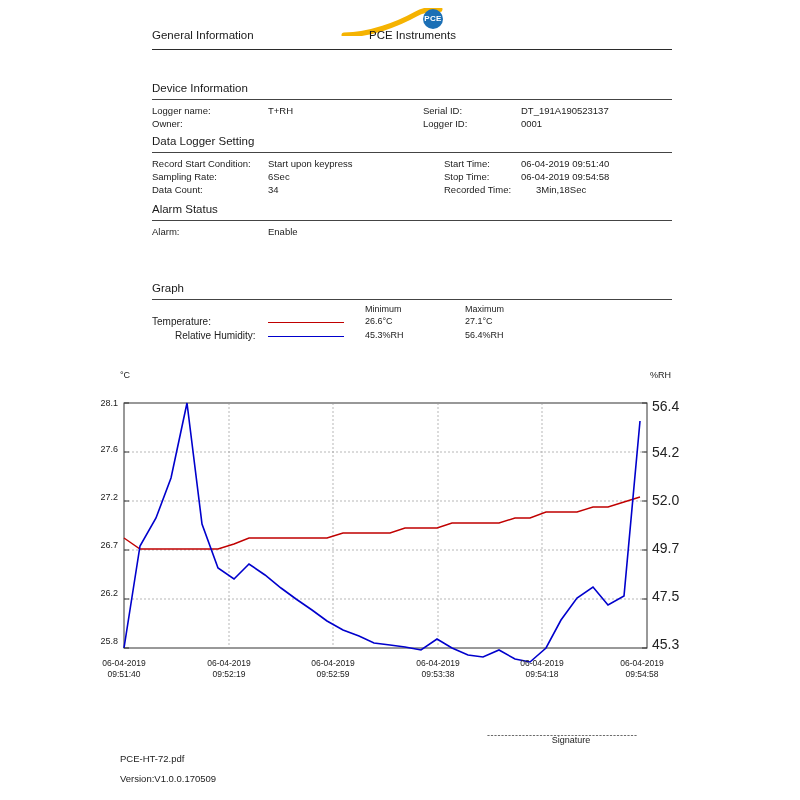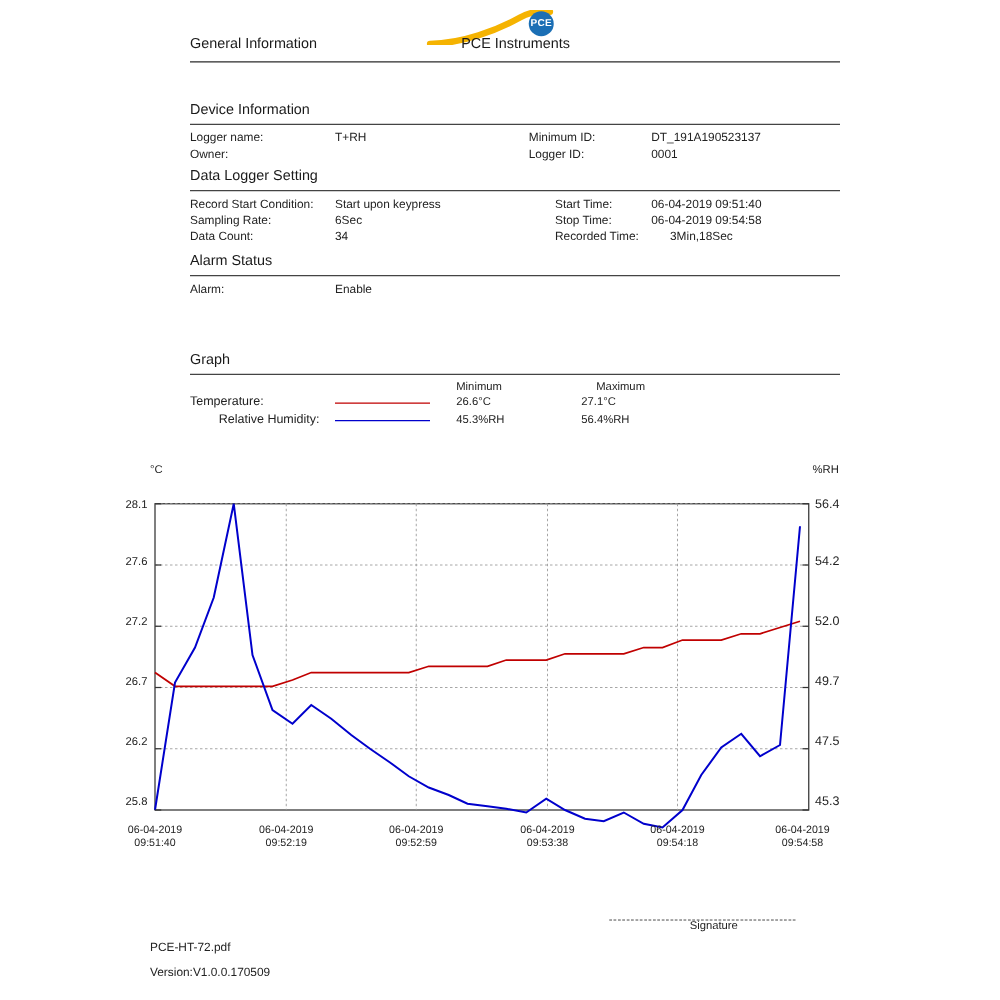--- a/index.html
+++ b/index.html
@@ -142,21 +142,21 @@
     position: absolute;
     width: 34px;
     text-align: right;
     font-size: 9px;
     color: #222;
   }
   .ytick-r {
     position: absolute;
     width: 34px;
     text-align: left;
-    font-size: 10px;
+    font-size: 14px;
     color: #222;
   }
   .xtick {
     position: absolute;
     width: 80px;
     text-align: center;
     font-size: 8.5px;
     color: #222;
     line-height: 11px;
   }
@@ -206,21 +206,21 @@
   <div class="hr-main" style="top:49px;"></div>
 
   <div class="section-title" style="top:82px;">Device Information</div>
   <div class="rule" style="top:99px;"></div>
 
   <div class="fld-label" style="left:152px; top:105px;">Logger name:</div>
   <div class="fld-value" style="left:268px; top:105px;">T+RH</div>
   <div class="fld-label" style="left:152px; top:118px;">Owner:</div>
   <div class="fld-value" style="left:268px; top:118px;"></div>
 
-  <div class="fld-label" style="left:423px; top:105px;">Minimum ID:</div>
+  <div class="fld-label" style="left:423px; top:105px;">Serial ID:</div>
   <div class="fld-value" style="left:521px; top:105px;">DT_191A190523137</div>
   <div class="fld-label" style="left:423px; top:118px;">Logger ID:</div>
   <div class="fld-value" style="left:521px; top:118px;">0001</div>
 
   <div class="section-title" style="top:135px;">Data Logger Setting</div>
   <div class="rule" style="top:152px;"></div>
 
   <div class="fld-label" style="left:152px; top:158px;">Record Start Condition:</div>
   <div class="fld-value" style="left:268px; top:158px;">Start upon keypress</div>
   <div class="fld-label" style="left:152px; top:171px;">Sampling Rate:</div>
@@ -238,21 +238,21 @@
   <div class="section-title" style="top:203px;">Alarm Status</div>
   <div class="rule" style="top:220px;"></div>
 
   <div class="fld-label" style="left:152px; top:226px;">Alarm:</div>
   <div class="fld-value" style="left:268px; top:226px;">Enable</div>
 
   <div class="section-title" style="top:282px;">Graph</div>
   <div class="rule" style="top:299px;"></div>
 
   <div class="legend-head" style="left:365px; top:304px;">Minimum</div>
-  <div class="legend-head" style="left:465px; top:304px;margin-left:12px;">Maximum</div>
+  <div class="legend-head" style="left:465px; top:304px;">Maximum</div>
 
   <div class="legend-label" style="left:152px; top:316px;">Temperature:</div>
   <div class="legend-line" style="left:268px; top:322px; border-top-color:#c00000;"></div>
   <div class="legend-head" style="left:365px; top:316px;">26.6°C</div>
   <div class="legend-head" style="left:465px; top:316px;">27.1°C</div>
 
   <div class="legend-label" style="left:152px; top:330px;padding-left:23px;">Relative Humidity:</div>
   <div class="legend-line" style="left:268px; top:336px; border-top-color:#0000cc;"></div>
   <div class="legend-head" style="left:365px; top:330px;">45.3%RH</div>
   <div class="legend-head" style="left:465px; top:330px;">56.4%RH</div>

